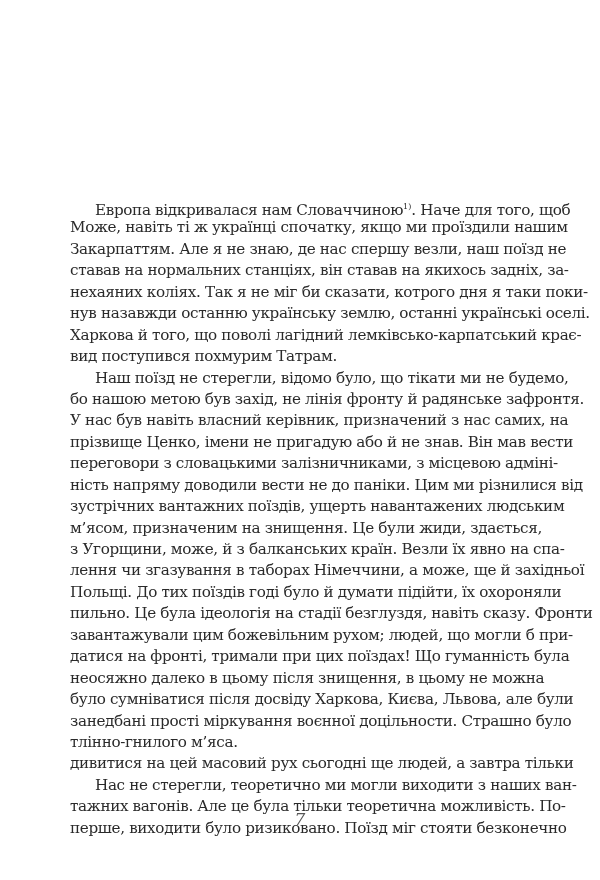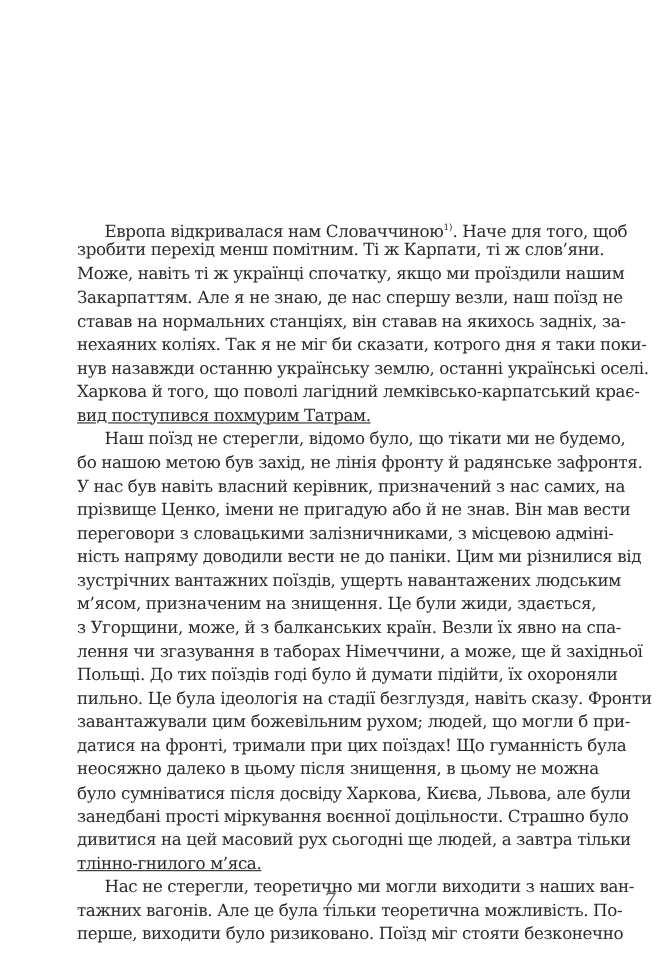--- a/index.html
+++ b/index.html
@@ -22,42 +22,41 @@
     .line {
       display: block;
       text-align: justify;
       text-align-last: justify;
       white-space: nowrap;
       height: 21.45px;
       overflow: visible;
       letter-spacing: -0.35px;
     }
     .line.indent { padding-left: 25px; }
-    .line.last { text-align-last: left; text-decoration: underline; }
+    .line.last { text-align-last: left; }
     sup.fn { font-size: 8px; vertical-align: 6px; letter-spacing: 0; }
     .page-number {
       position: absolute;
       left: 0; width: 600px;
       top: 793px;
       text-align: center;
       font-family: "DejaVu Serif", "Liberation Serif", serif;
       font-style: italic;
       font-size: 17px;
       color: #555555;
     }
   </style>
 </head>
 <body>
 
 <div class="page">
   <div class="text-block">
 
     <div>
       <span class="line indent"><span>Европа відкривалася нам Словаччиною</span><sup class="fn">1)</sup><span>. Наче для того, щоб</span></span>
-      <span class="line">зробити перехід менш помітним. Ті ж Карпати, ті ж слов’яни.</span>
       <span class="line">Може, навіть ті ж українці спочатку, якщо ми проїздили нашим</span>
       <span class="line">Закарпаттям. Але я не знаю, де нас спершу везли, наш поїзд не</span>
       <span class="line">ставав на нормальних станціях, він ставав на якихось задніх, за-</span>
       <span class="line">нехаяних коліях. Так я не міг би сказати, котрого дня я таки поки-</span>
       <span class="line">нув назавжди останню українську землю, останні українські оселі.</span>
       <span class="line">Харкова й того, що поволі лагідний лемківсько-карпатський крає-</span>
       <span class="line last">вид поступився похмурим Татрам.</span>
     </div>
 
     <div>
@@ -71,22 +70,22 @@
       <span class="line">м’ясом, призначеним на знищення. Це були жиди, здається,</span>
       <span class="line">з Угорщини, може, й з балканських країн. Везли їх явно на спа-</span>
       <span class="line">лення чи згазування в таборах Німеччини, а може, ще й західньої</span>
       <span class="line">Польщі. До тих поїздів годі було й думати підійти, їх охороняли</span>
       <span class="line">пильно. Це була ідеологія на стадії безглуздя, навіть сказу. Фронти</span>
       <span class="line">завантажували цим божевільним рухом; людей, що могли б при-</span>
       <span class="line">датися на фронті, тримали при цих поїздах! Що гуманність була</span>
       <span class="line">неосяжно далеко в цьому після знищення, в цьому не можна</span>
       <span class="line">було сумніватися після досвіду Харкова, Києва, Львова, але були</span>
       <span class="line">занедбані прості міркування воєнної доцільности. Страшно було</span>
+      <span class="line last">тлінно-гнилого м’яса.</span>
       <span class="line">дивитися на цей масовий рух сьогодні ще людей, а завтра тільки</span>
-      <span class="line last">тлінно-гнилого м’яса.</span>
     </div>
 
     <div>
       <span class="line indent">Нас не стерегли, теоретично ми могли виходити з наших ван-</span>
       <span class="line">тажних вагонів. Але це була тільки теоретична можливість. По-</span>
       <span class="line">перше, виходити було ризиковано. Поїзд міг стояти безконечно</span>
 
     </div>
 
   </div>

